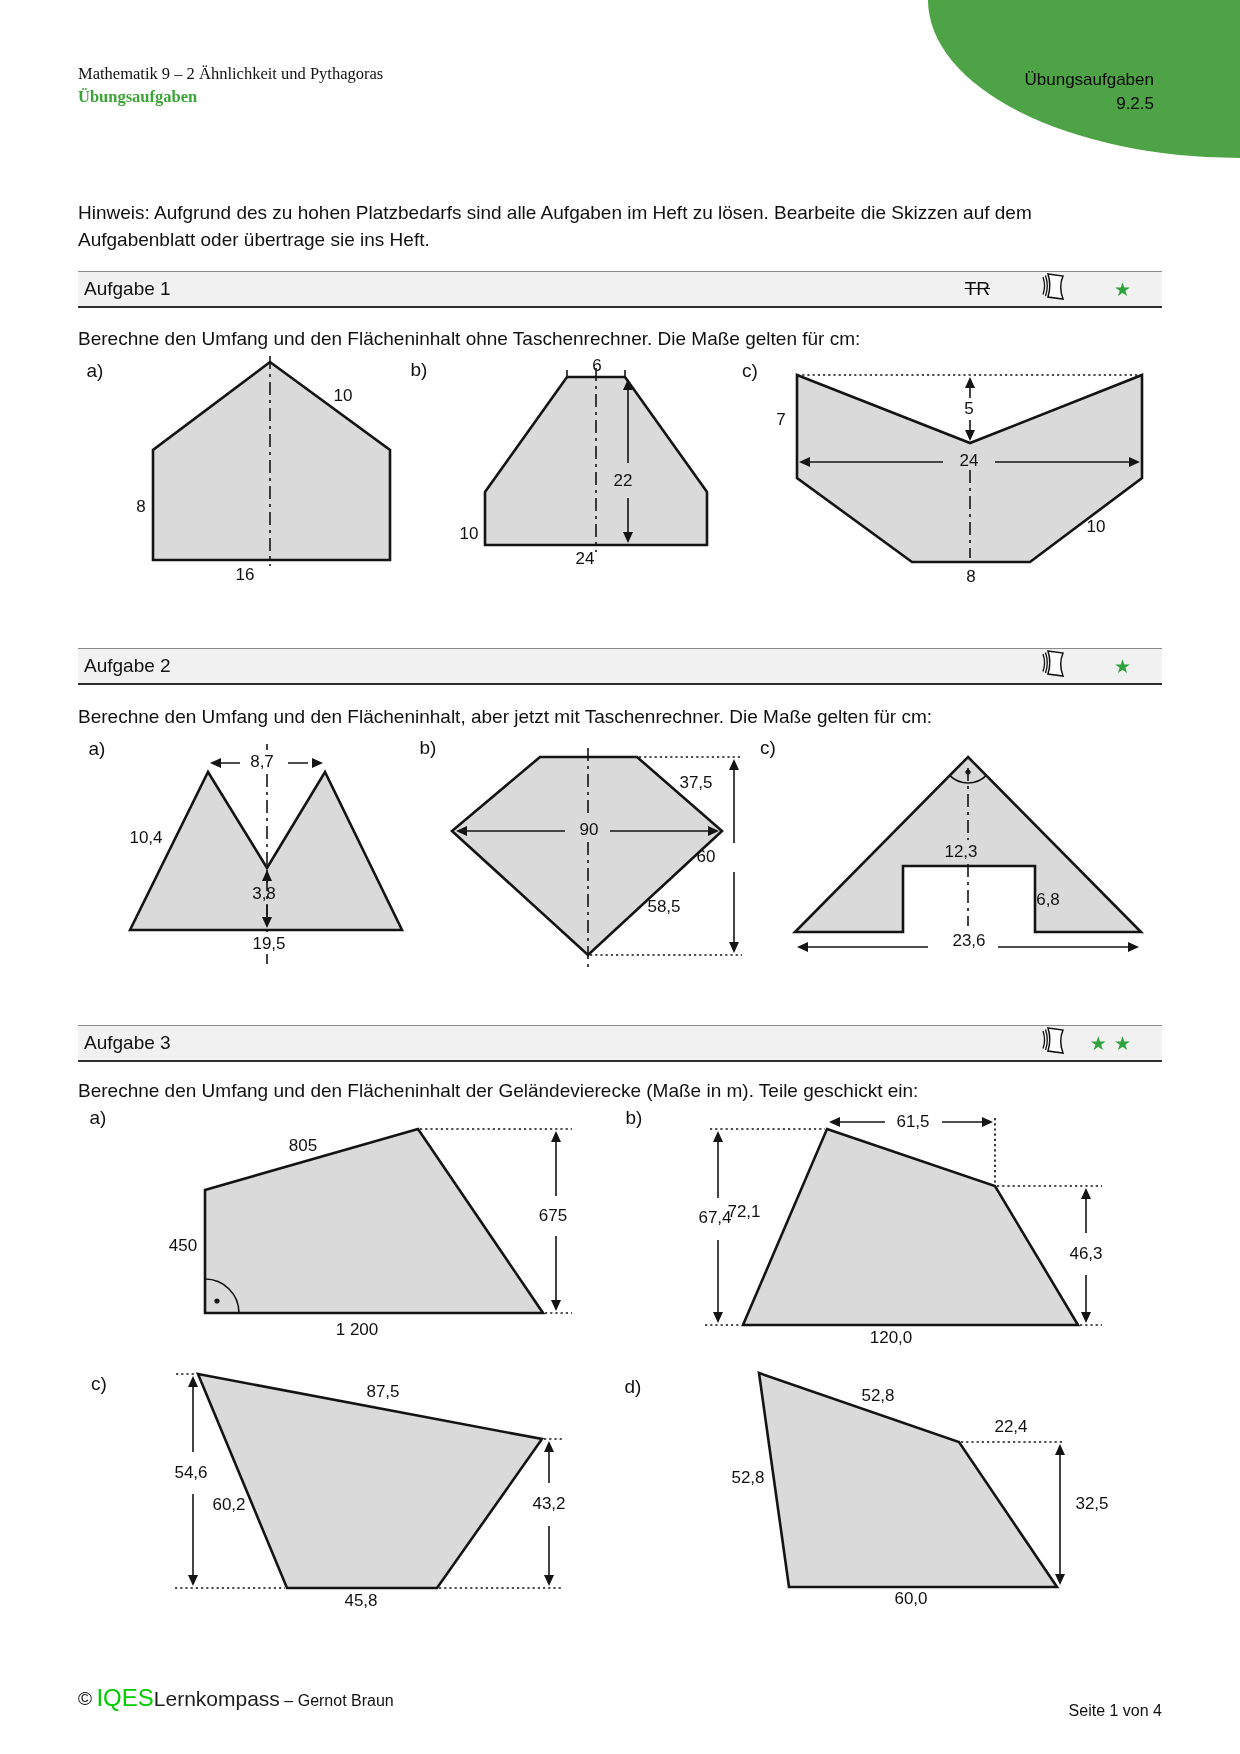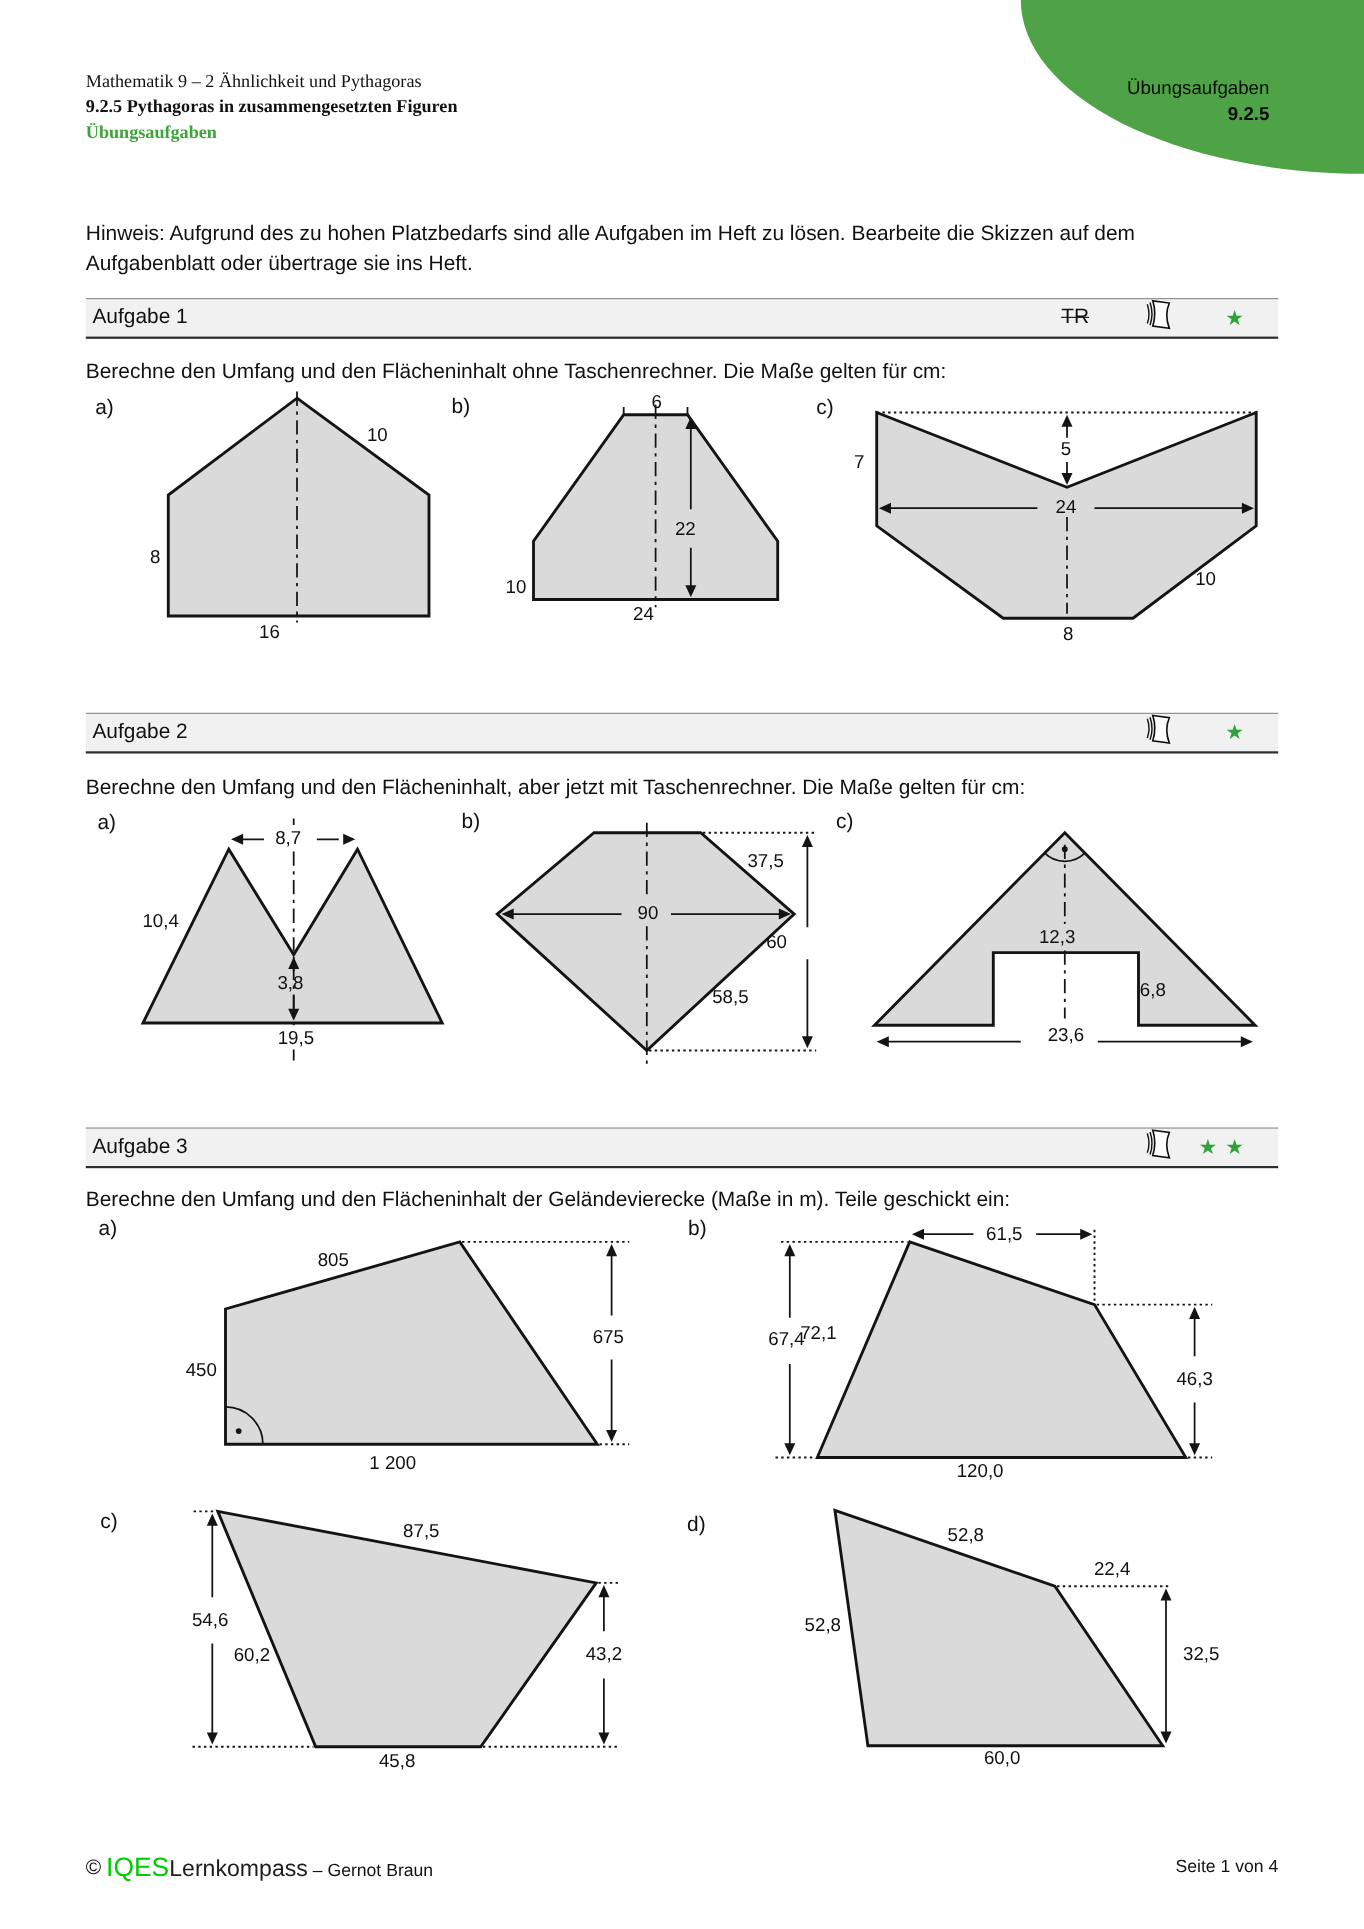--- a/index.html
+++ b/index.html
@@ -3,21 +3,21 @@
 <meta charset="utf-8">
 <style>
   html,body{margin:0;padding:0;background:#fff;}
   .page{position:relative;width:1240px;height:1754px;background:#fff;overflow:hidden;
         font-family:"Liberation Sans",sans-serif;color:#111;}
   
   .badge{position:absolute;top:0;right:0;width:312px;height:158px;background:#4EA346;
          border-radius:0 0 0 100%;}
   .badge-text{position:absolute;top:68px;right:86px;text-align:right;font-size:17px;
               line-height:24px;color:#0a0a0a;}
-  .badge-code{font-weight:bold;}
+  .badge-code{font-weight:normal;}
   
   .hdr{position:absolute;left:78px;top:62px;font-size:16.5px;line-height:23px;font-family:Liberation Serif, serif;}
   .hdr .b{font-weight:bold;}
   .hdr .g{font-weight:bold;color:#3DA438;}
   .hinweis{position:absolute;left:78px;top:180px;width:1040px;font-size:19px;line-height:27px;}
   
   .task-bar{position:absolute;left:78px;width:1084px;height:34px;background:#F1F1F1;
             border-top:1.5px solid #8a8a8a;border-bottom:2.5px solid #2e2e2e;text-align:center;}
   .task-title{position:absolute;left:6px;top:50%;transform:translateY(-50%);font-size:19px;}
   .tr{position:absolute;right:172px;top:50%;transform:translateY(-50%);font-size:19px;
@@ -36,37 +36,36 @@
   .dl{stroke:#141414;stroke-width:1.6;fill:none;}
   .ah{fill:#141414;stroke:none;}
   .arc{fill:none;stroke:#141414;stroke-width:1.6;}
   
   .footer{position:absolute;left:78px;top:1684px;width:1084px;}
   .f-left{position:absolute;left:0;top:0;white-space:nowrap;}
   .f-copy{font-size:19px;vertical-align:1px;}
   .f-iqes{color:#00CC00;font-size:24px;}
   .f-brand{font-size:21px;color:#1d1d1d;}
   .f-author{font-size:16px;}
-  .f-page{position:absolute;right:0;top:5px;font-size:16px;}
+  .f-page{position:absolute;right:0;top:18px;font-size:16px;}
 </style>
 </head>
 <body>
 
 <div class="page">
 
   <div class="badge">
     <div class="badge-text">
       <div>Übungsaufgaben</div>
       <div class="badge-code">9.2.5</div>
     </div>
   </div>
 
   <div class="hdr">
     <div>Mathematik 9 – 2 Ähnlichkeit und Pythagoras</div>
-    <div class="b">9.2.5 Pythagoras in zusammengesetzten Figuren</div>
     <div class="g">Übungsaufgaben</div>
   </div>
 
   <p class="hinweis">Hinweis: Aufgrund des zu hohen Platzbedarfs sind alle Aufgaben im Heft zu lösen. Bearbeite die Skizzen auf dem Aufgabenblatt oder übertrage sie ins Heft.</p>
 
   <div class="task-bar" style="top:271px">
     <span class="task-title">Aufgabe 1</span>
     <span class="tr">TR</span>
     <span class="book">
       <svg width="26" height="30" viewBox="0 0 26 30">

